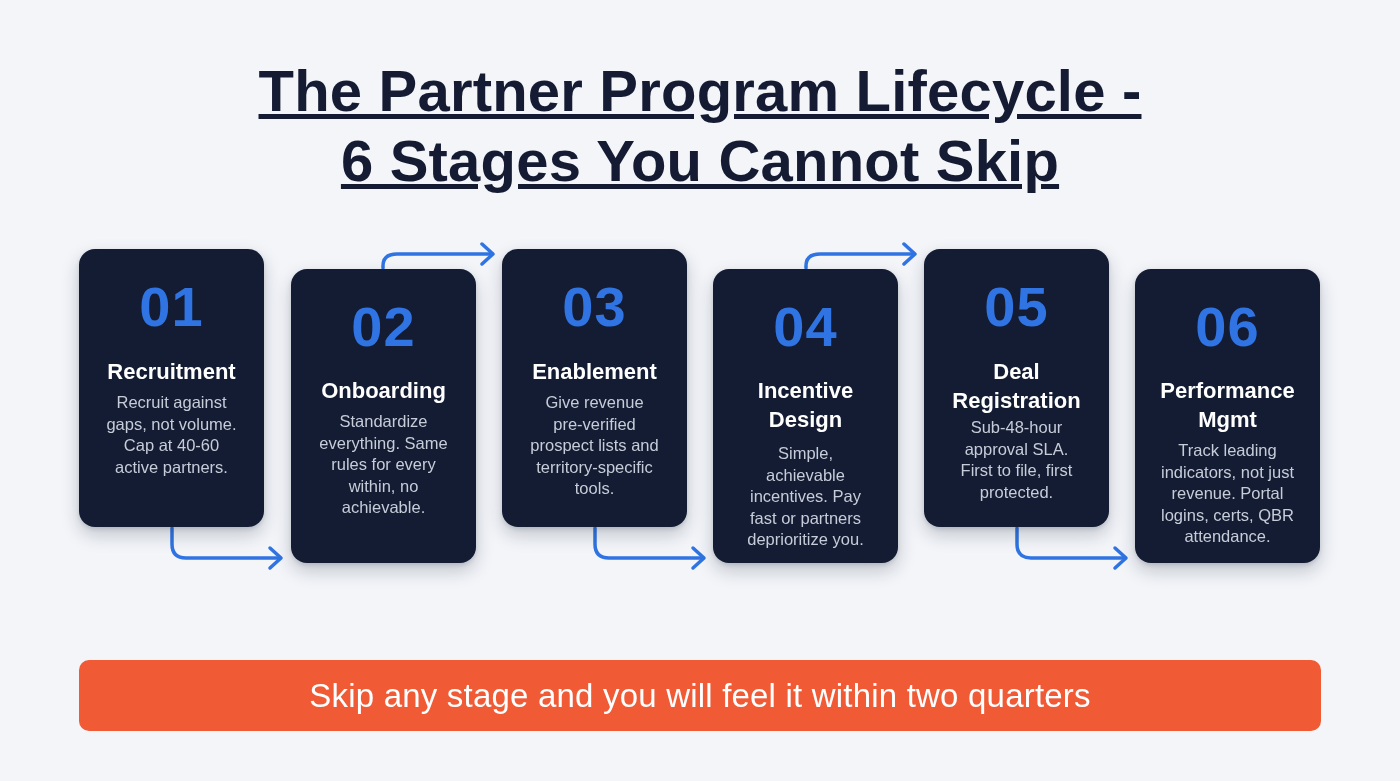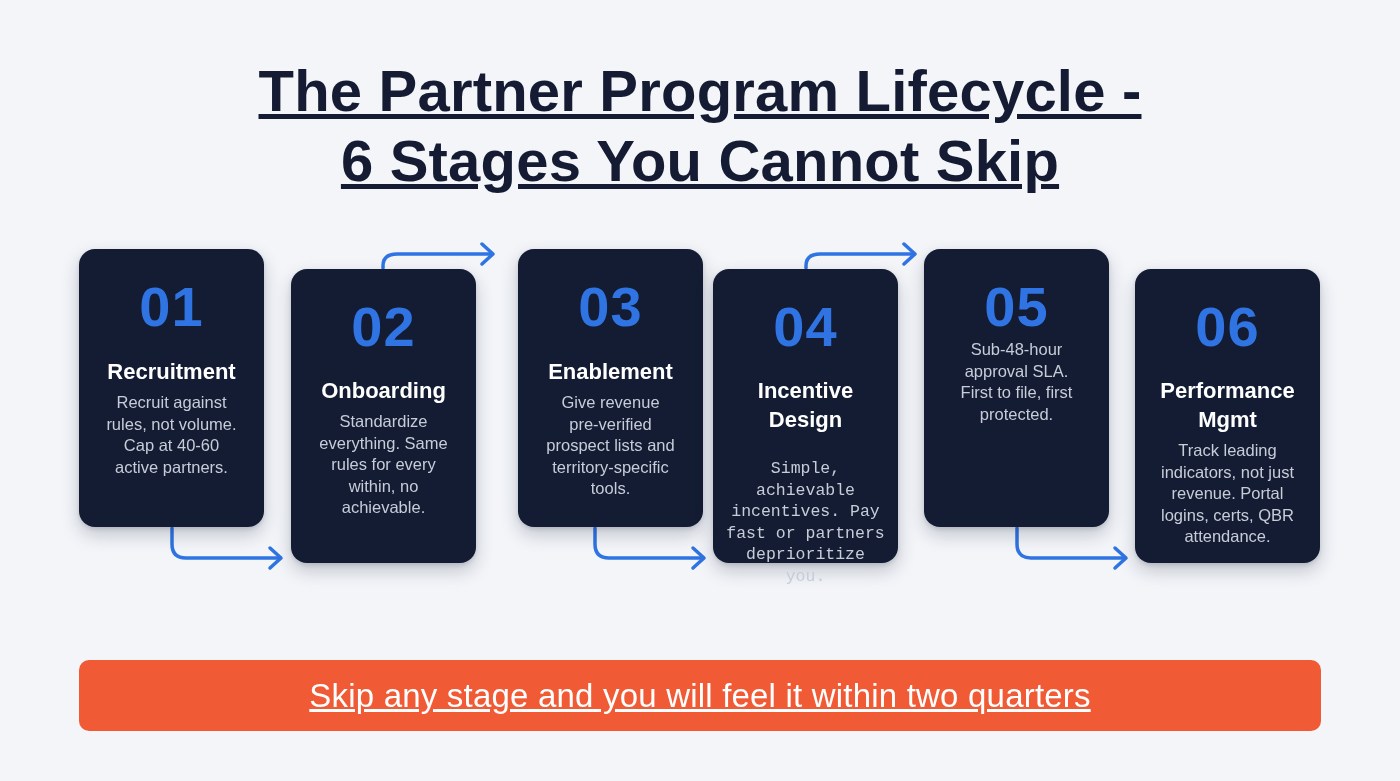--- a/index.html
+++ b/index.html
@@ -81,21 +81,20 @@
       width: 1242px;
       height: 71px;
       background: #F05A35;
       border-radius: 10px;
       color: #FFFFFF;
       font-size: 33px;
       line-height: 71px;
       text-align: center;
       font-weight: 400;
       letter-spacing: 0.2px;
-      text-decoration: underline;
     }
   </style>
 </head>
 <body>
 
 <div class="title">
   <span>The Partner Program Lifecycle -</span>
   <span>6 Stages You Cannot Skip</span>
 </div>
 
@@ -129,71 +128,75 @@
   </g>
 </svg>
 
 <div class="card odd" style="left:79px;">
   <div class="num">01</div>
   <div class="name">
     <div>Recruitment</div>
   </div>
   <div class="desc">
     <div>Recruit against</div>
-    <div>rules, not volume.</div>
+    <div>gaps, not volume.</div>
     <div>Cap at 40-60</div>
     <div>active partners.</div>
   </div>
 </div>
 
 <div class="card even" style="left:291px;">
   <div class="num">02</div>
   <div class="name" style="margin-top:19px;">
     <div>Onboarding</div>
   </div>
   <div class="desc">
     <div>Standardize</div>
     <div>everything. Same</div>
     <div>rules for every</div>
     <div>within, no</div>
     <div>achievable.</div>
   </div>
 </div>
 
-<div class="card odd" style="left:518px;">
+<div class="card odd" style="left:502px;">
   <div class="num">03</div>
   <div class="name">
     <div>Enablement</div>
   </div>
   <div class="desc">
     <div>Give revenue</div>
     <div>pre-verified</div>
     <div>prospect lists and</div>
     <div>territory-specific</div>
     <div>tools.</div>
   </div>
 </div>
 
 <div class="card even" style="left:713px;">
   <div class="num">04</div>
   <div class="name" style="margin-top:19px;">
     <div>Incentive</div>
     <div>Design</div>
   </div>
-  <div class="desc" style="margin-top:24px;font-family:Liberation Mono, monospace;">
+  <div class="desc" style="margin-top:9px;">
     <div>Simple,</div>
     <div>achievable</div>
     <div>incentives. Pay</div>
     <div>fast or partners</div>
     <div>deprioritize you.</div>
   </div>
 </div>
 
 <div class="card odd" style="left:924px;">
   <div class="num">05</div>
+  <div class="name">
+    <div>Deal</div>
+    <div>Registration</div>
+  </div>
   <div class="desc" style="margin-top:2px;">
     <div>Sub-48-hour</div>
     <div>approval SLA.</div>
     <div>First to file, first</div>
     <div>protected.</div>
   </div>
 </div>
 
 <div class="card even" style="left:1135px;">
   <div class="num">06</div>

